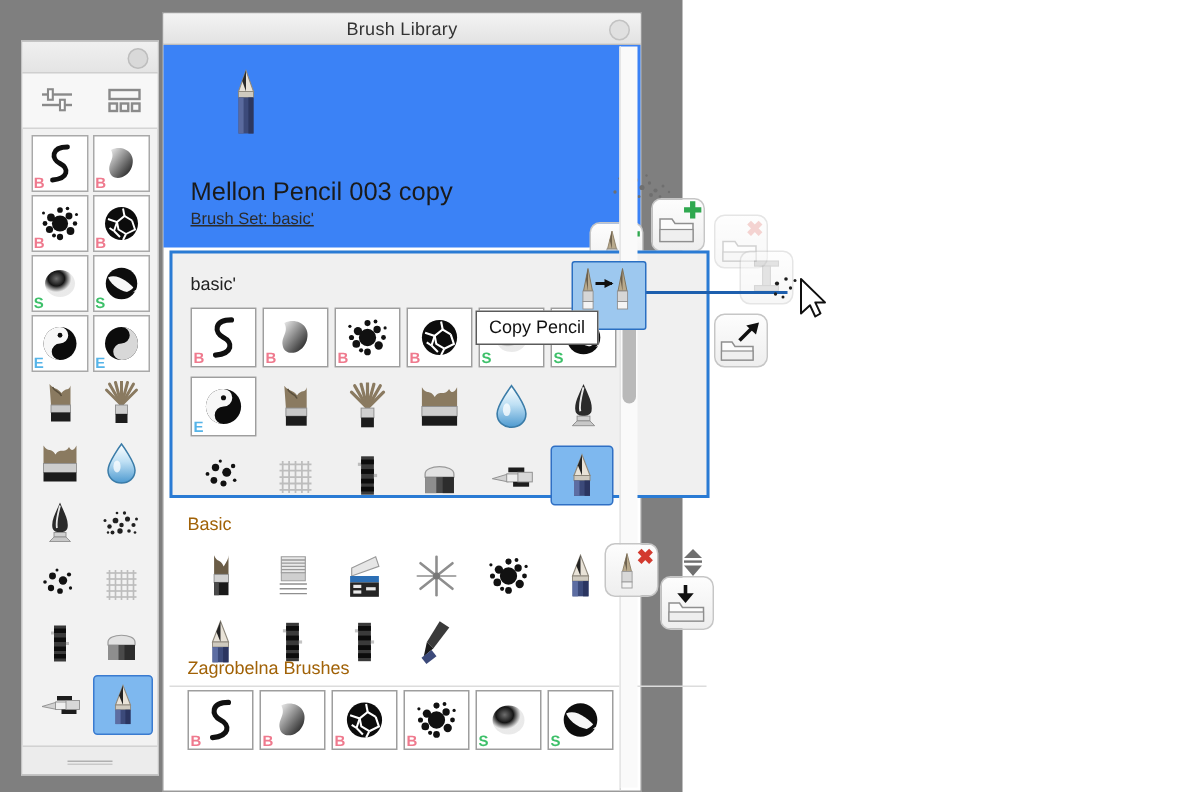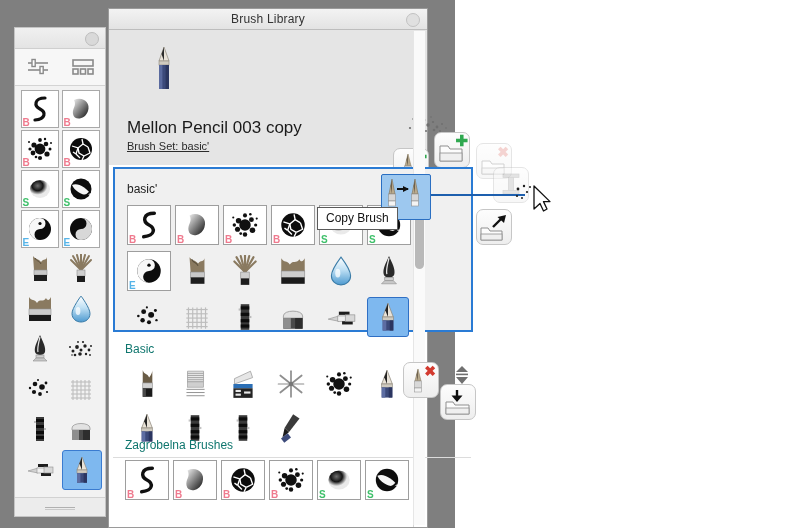--- a/index.html
+++ b/index.html
@@ -60,21 +60,21 @@
     height:20px;background:linear-gradient(#f3f3f3,#e3e3e3);
     border-bottom:1px solid #bdbdbd;position:relative;
     display:flex;align-items:center;justify-content:center;
   }
   #bl-title{font-size:12px;color:#333;letter-spacing:.2px;}
   #bl-close{
     position:absolute;right:7px;top:4px;width:12px;height:12px;border-radius:50%;
     background:#e0e0e0;border:1px solid #c2c2c2;
   }
 
-  #bl-header{position:relative;height:135px;background:#e5e5e5;padding-left:37px;}
+  #bl-header{position:relative;height:135px;background:#3b82f6;padding-left:37px;}
   #bl-header-thumb{position:absolute;left:38px;top:15px;width:34px;height:48px;}
   #bl-brush-name{position:absolute;left:18px;top:88px;font-size:17px;color:#1a1a1a;}
   #bl-brush-set{position:absolute;left:18px;top:110px;font-size:11px;color:#2b2b2b;text-decoration:underline;}
 
   
   .tbtn{
     position:absolute;width:36px;height:36px;border-radius:7px;
     background:linear-gradient(#fdfdfd,#eeeeee);border:1px solid #c6c6c6;
     box-sizing:border-box;
   }
@@ -122,21 +122,21 @@
 
   
   #tooltip-copy-brush{
     position:absolute;left:202px;top:38px;padding:3px 8px 4px;
     background:#ffffff;border:1px solid #5a5a5a;font-size:12px;color:#111;
     white-space:nowrap;z-index:45;
   }
 
   
   .section{position:absolute;left:4px;width:360px;}
-  .section .sec-title{font-size:12px;color:#0f766e;margin:0 0 8px 12px;}
+  .section .sec-title{font-size:12px;color:#a16207;margin:0 0 8px 12px;}
   .section .grid{margin-left:12px;display:grid;grid-template-columns:repeat(6,48px);gap:4px 0;}
   .sec-div{position:absolute;left:4px;width:358px;height:1px;background:#dcdcdc;}
 
   #section-basic{top:333px;}
   #section-zagro{top:429px;}
 
   
   #bl-scrollbar{
     position:absolute;right:2px;top:22px;width:11px;bottom:2px;background:#fafafa;
     border-left:1px solid #e6e6e6;
@@ -799,21 +799,21 @@
               <circle cx="11" cy="3" r="1.2"></circle>
               <circle cx="14" cy="9" r="1.1"></circle>
             <circle cx="4" cy="13" r="1.1"></circle>
               <circle cx="9" cy="15" r="1"></circle>
               <circle cx="17" cy="4" r="1"></circle>
           </g>
           <polygon points="21,3 21,26 27,20.5 30.5,28 34,26 30.5,18.6 37,18.6" fill="#ffffff" stroke="#101010" stroke-width="1.3" stroke-linejoin="round"></polygon>
         </svg>
       </div>
 
-      <div id="tooltip-copy-brush">Copy Brush</div>
+      <div id="tooltip-copy-brush">Copy Pencil</div>
 
       <div class="tbtn" id="btn-copy-brush-fly" style="z-index:46;">
         <svg width="34" height="34" viewBox="0 0 34 34" style="position:absolute;left:0;top:1px;">
           <polygon points="14,5 11,17 17,17" fill="#b8a98c" stroke="#8b7d63" stroke-width=".6"></polygon>
           <polygon points="14,5 12.4,11 14,17" fill="#6f6350"></polygon>
           <rect x="10.6" y="17" width="6.8" height="7" fill="#d8d8d8" stroke="#9a9a9a" stroke-width=".6"></rect>
           <rect x="10.6" y="24" width="6.8" height="4" fill="#f2f2f2" stroke="#9a9a9a" stroke-width=".6"></rect>
         </svg>
         <span class="xmark">✖</span>
       </div>

